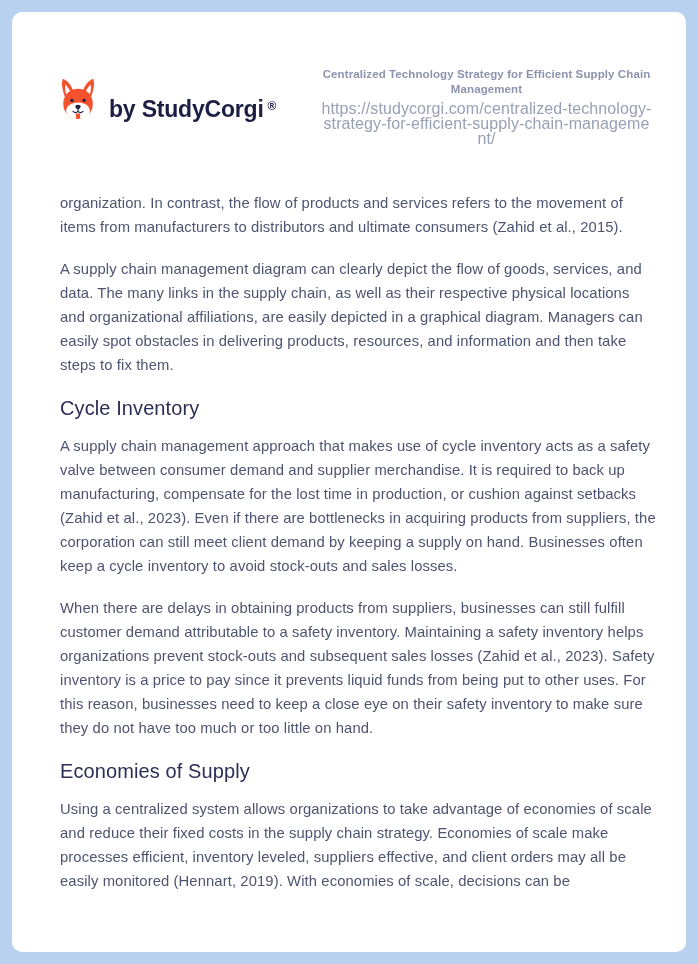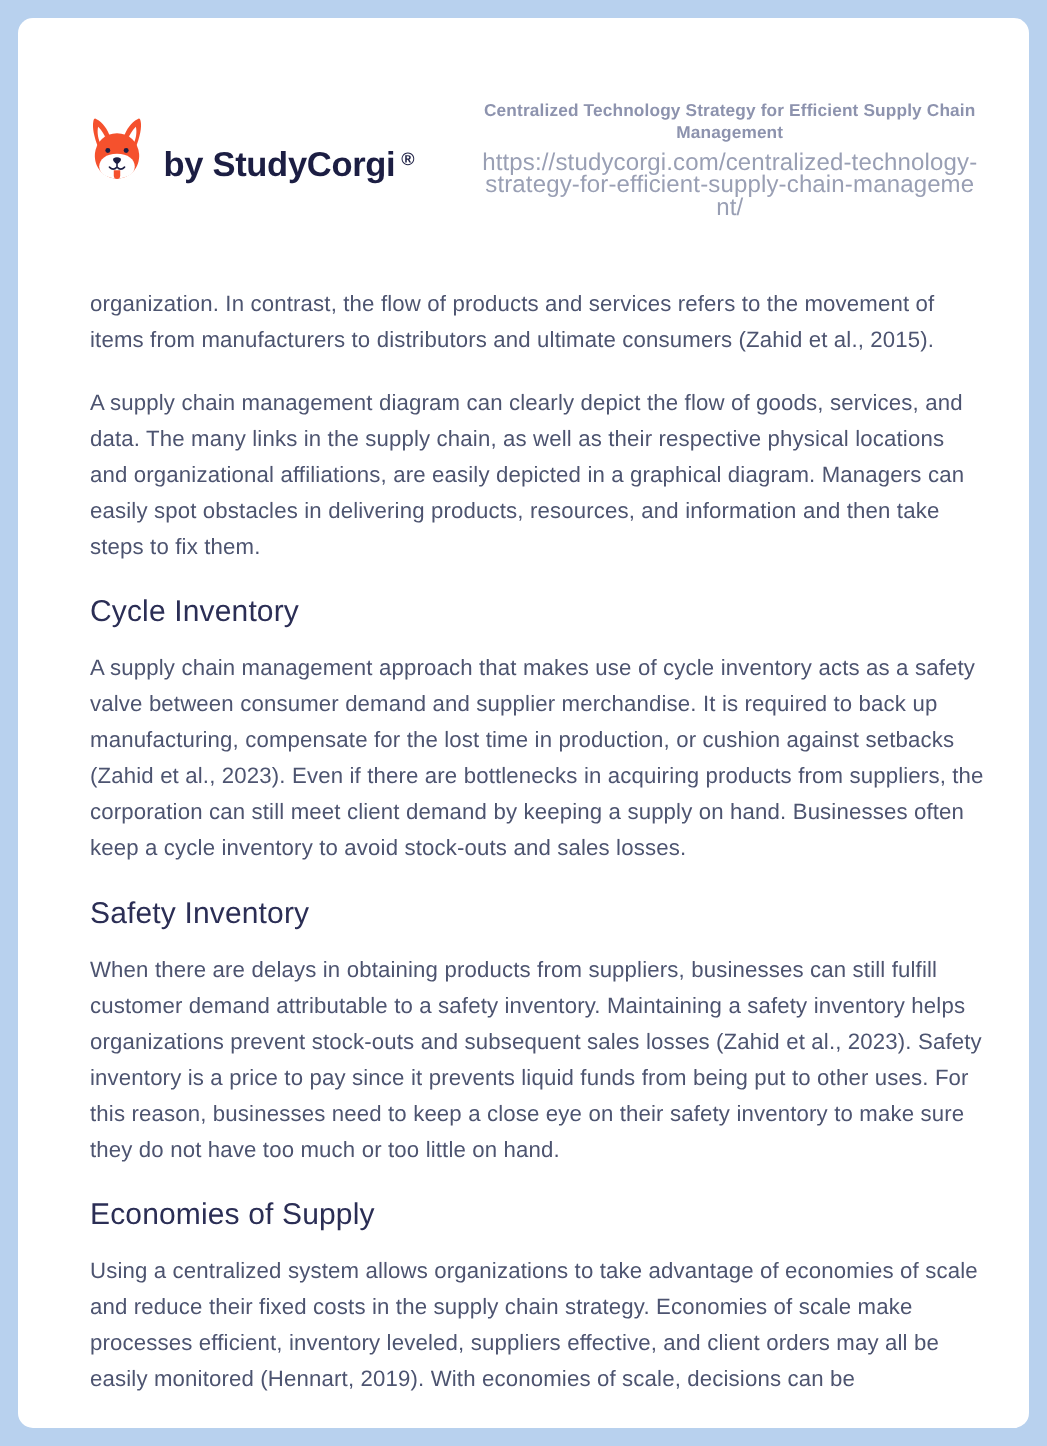--- a/index.html
+++ b/index.html
@@ -139,20 +139,19 @@
     </div>
   </header>
 
   <main class="content">
     <p>organization. In contrast, the flow of products and services refers to the movement of items from manufacturers to distributors and ultimate consumers (Zahid et al., 2015).</p>
     <p>A supply chain management diagram can clearly depict the flow of goods, services, and data. The many links in the supply chain, as well as their respective physical locations and organizational affiliations, are easily depicted in a graphical diagram. Managers can easily spot obstacles in delivering products, resources, and information and then take steps to fix them.</p>
 
     <h2>Cycle Inventory</h2>
     <p>A supply chain management approach that makes use of cycle inventory acts as a safety valve between consumer demand and supplier merchandise. It is required to back up manufacturing, compensate for the lost time in production, or cushion against setbacks (Zahid et al., 2023). Even if there are bottlenecks in acquiring products from suppliers, the corporation can still meet client demand by keeping a supply on hand. Businesses often keep a cycle inventory to avoid stock-outs and sales losses.</p>
 
-    <h2>Safety Inventory</h2>
     <p>When there are delays in obtaining products from suppliers, businesses can still fulfill customer demand attributable to a safety inventory. Maintaining a safety inventory helps organizations prevent stock-outs and subsequent sales losses (Zahid et al., 2023). Safety inventory is a price to pay since it prevents liquid funds from being put to other uses. For this reason, businesses need to keep a close eye on their safety inventory to make sure they do not have too much or too little on hand.</p>
 
     <h2>Economies of Supply</h2>
     <p>Using a centralized system allows organizations to take advantage of economies of scale and reduce their fixed costs in the supply chain strategy. Economies of scale make processes efficient, inventory leveled, suppliers effective, and client orders may all be easily monitored (Hennart, 2019). With economies of scale, decisions can be</p>
   </main>
 
 </div>
 
 </body></html>

